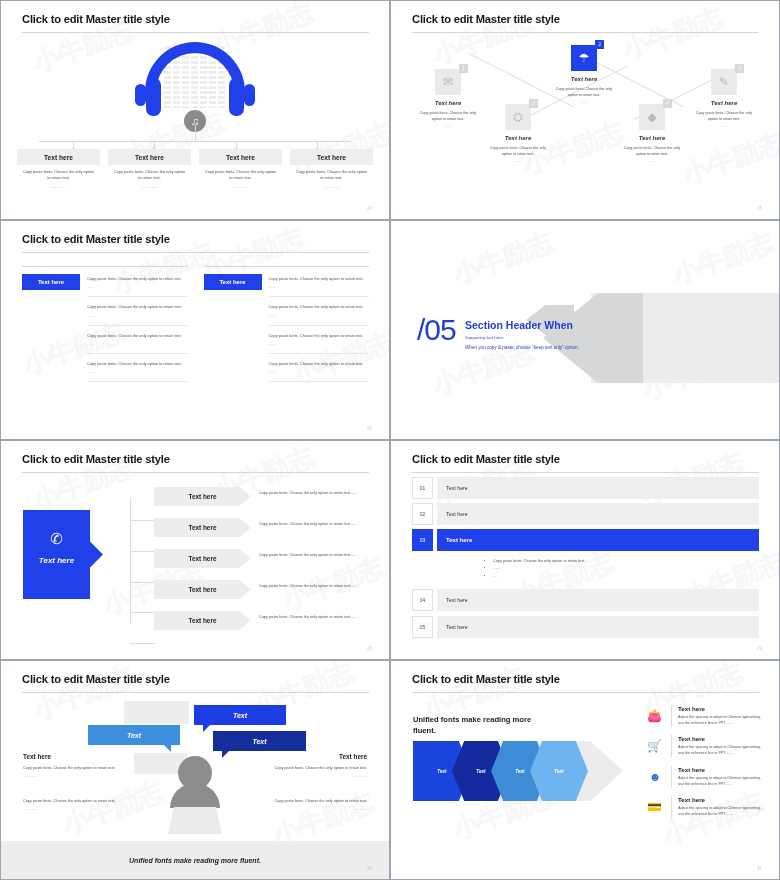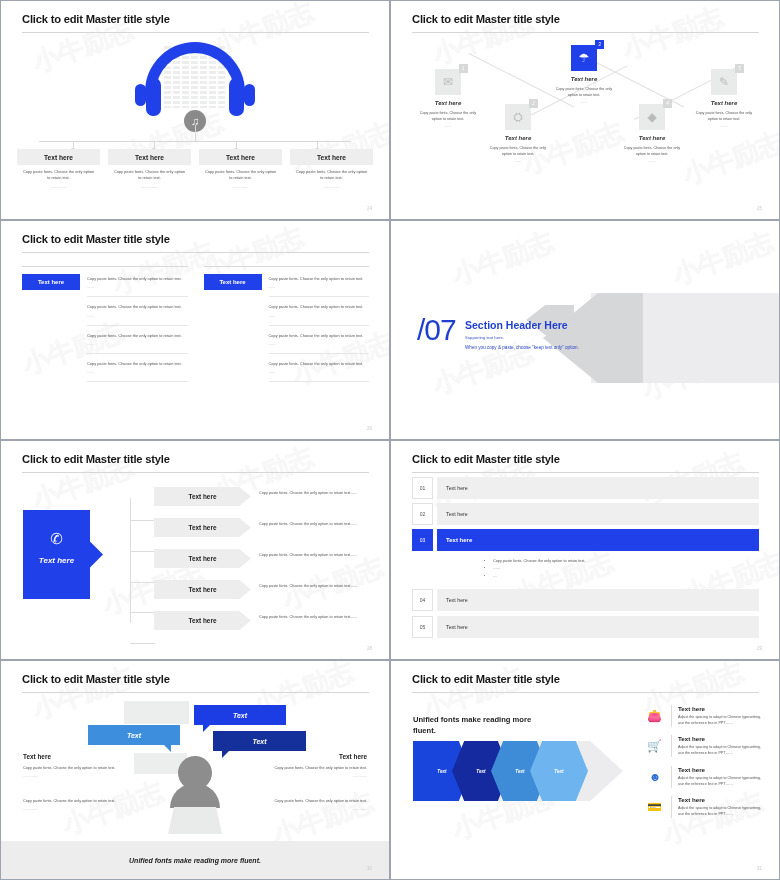--- a/index.html
+++ b/index.html
@@ -338,22 +338,22 @@
   <div class="slide">
     <div class="wm">
       <span style="left:60px;top:20px;">小牛励志</span>
         <span style="left:280px;top:20px;">小牛励志</span>
       <span style="left:40px;top:130px;">小牛励志</span>
         <span style="left:250px;top:135px;">小牛励志</span>
     </div>
     <div class="shBand"></div>
     <div class="shArrow"></div>
     <div class="shArrow2"></div>
-    <div class="shNum">/07</div>
-    <div class="shTitle">Section Header Here</div>
+    <div class="shNum">/05</div>
+    <div class="shTitle">Section Header When</div>
     <div class="shSub1">Supporting text here.</div>
     <div class="shSub2">When you copy &amp; paste, choose "keep text only" option.</div>
   </div>
 
   <div class="slide">
     <div class="wm">
       <span style="left:30px;top:25px;">小牛励志</span>
         <span style="left:210px;top:15px;">小牛励志</span>
       <span style="left:100px;top:130px;">小牛励志</span>
         <span style="left:280px;top:125px;">小牛励志</span>

